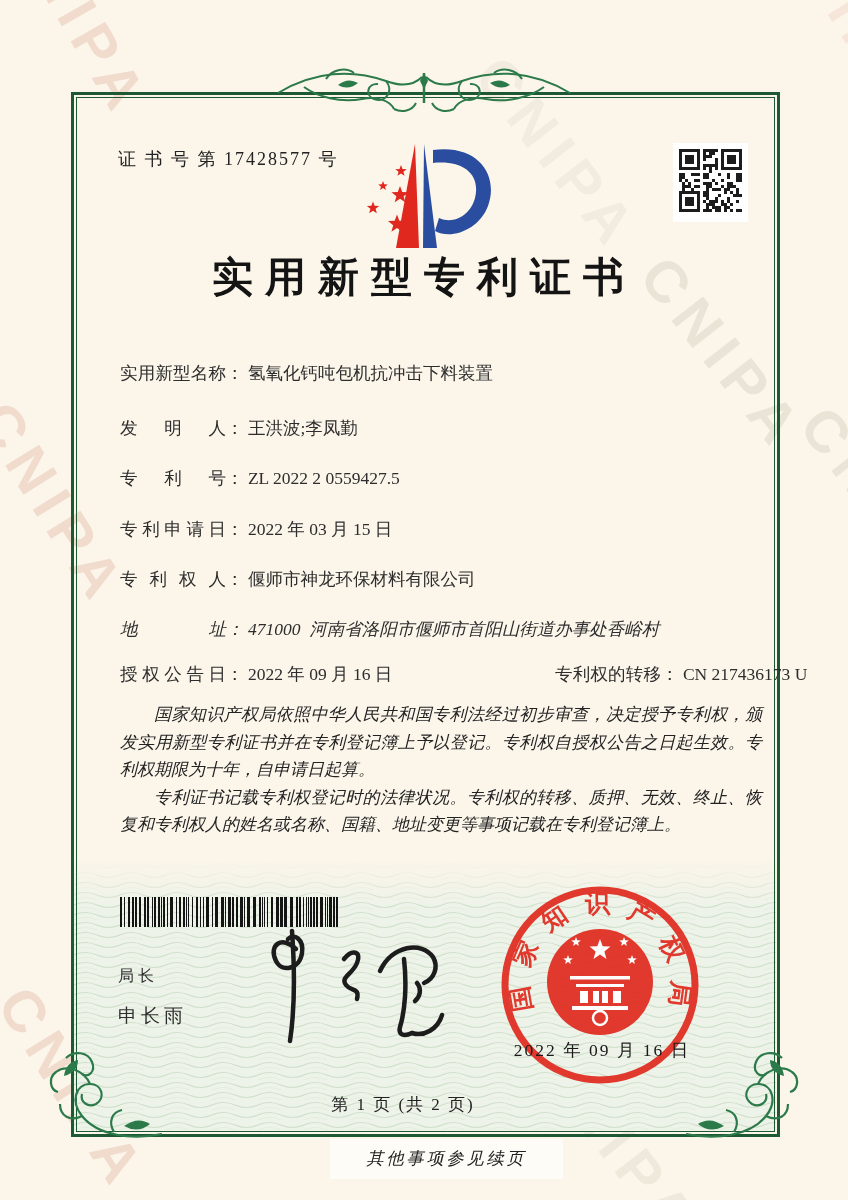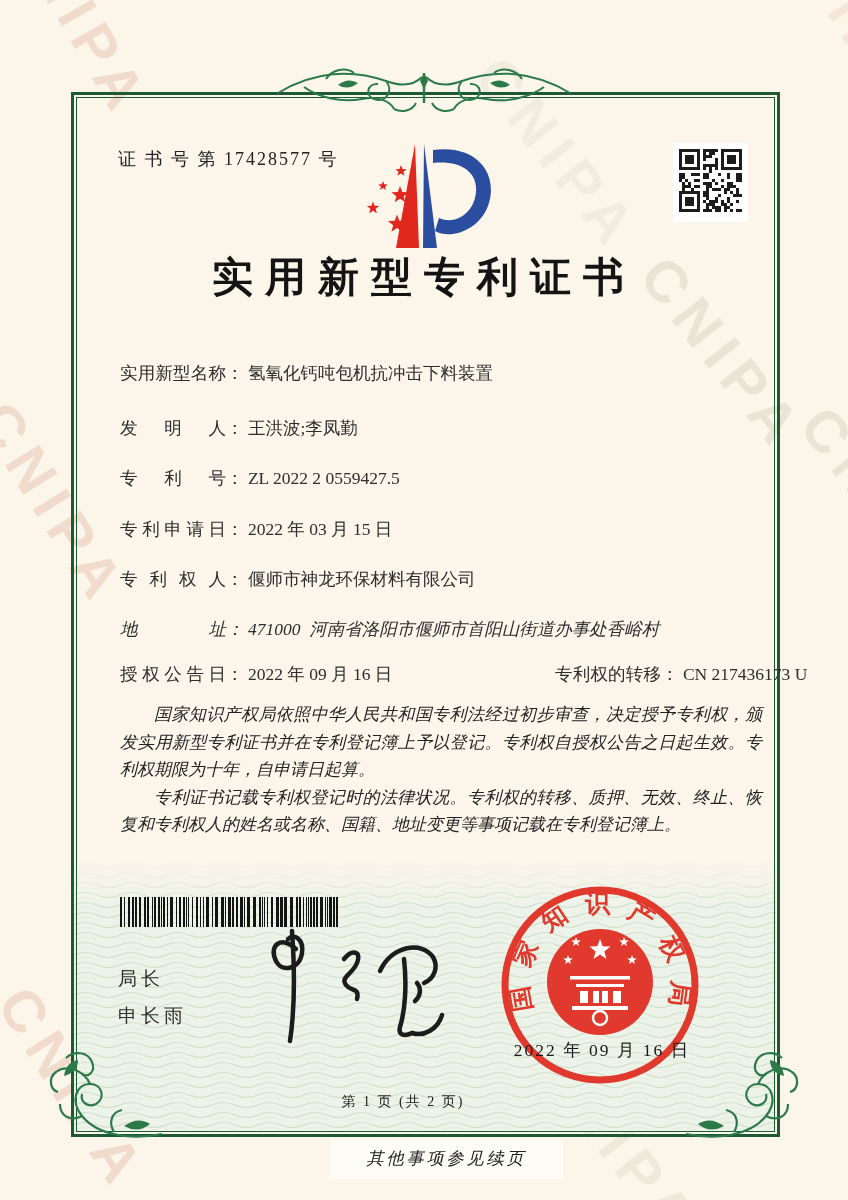--- a/index.html
+++ b/index.html
@@ -42,26 +42,26 @@
     vertical-align:bottom; color:#2d2d2d;}
   .colon{display:inline-block;}
   .val{white-space:pre; color:#2d2d2d;}
   .grant2{position:absolute; left:435px; top:0; white-space:nowrap;}
   
   .paras{position:absolute; left:120px; top:701px; width:642px; z-index:5;
     font-size:17px; line-height:27.5px; text-align:justify; font-style:italic; color:#222;}
   .paras p{margin:0; text-indent:2em;}
   
   .barcode{position:absolute; left:120px; top:897px; z-index:5;}
-  .sig-title{position:absolute; left:118px; top:966px; z-index:5; font-size:19px; letter-spacing:4px;}
+  .sig-title{position:absolute; left:118px; top:966px; z-index:5; font-size:16px; letter-spacing:4px;}
   .sig-name{position:absolute; left:118px; top:1003px; z-index:5; font-size:19px; letter-spacing:4px;}
   .signature{position:absolute; left:252px; top:925px; z-index:6;}
   .seal{position:absolute; left:494px; top:878px; z-index:6;}
   .page-info{position:absolute; left:71px; top:1093px; width:664px; text-align:center; z-index:5;
-    font-size:14px; letter-spacing:2px; color:#222;}
+    font-size:17px; letter-spacing:2px; color:#222;}
   .footer-note{position:absolute; left:330px; top:1139px; width:233px; height:40px; z-index:5;
     background:#fefcf6; text-align:center; font-size:17px; letter-spacing:3px;
     font-style:italic; line-height:40px; color:#222;}
 </style>
 </head>
 <body>
 
 <div class="page">
 
   <div class="wm wm-pink" style="left:-35px; top:-20px; transform:rotate(60deg);">CNIPA</div>

